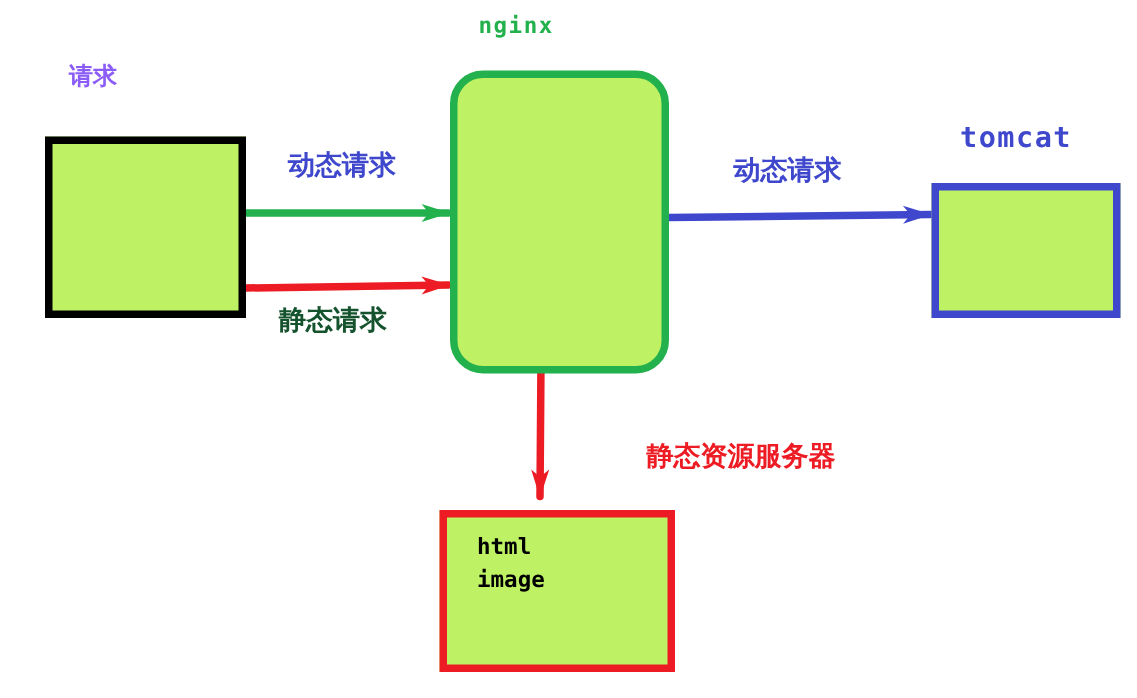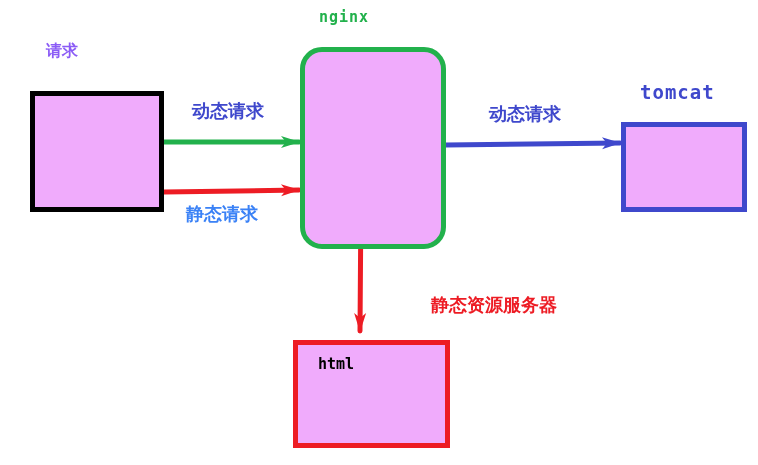--- a/index.html
+++ b/index.html
@@ -18,25 +18,25 @@
     line-height: 1.15;
     text-align: right;
   }
   .mono { font-family: "DejaVu Sans Mono", "Liberation Mono", monospace; }
 
   #request-label { left: 46px;  top: 42px;  font-size: 16px; color: #8b5cf6; }
   #nginx-label   { left: 319px; top: 9px;   font-size: 15px; color: #22B14C; letter-spacing: 1px; }
   #tomcat-label  { left: 640px; top: 82px;  font-size: 19px; color: #3F48CC; letter-spacing: 1px; }
 
   #label-dynamic-left  { left: 192px; top: 101px; font-size: 18px; color: #3F48CC; }
-  #label-static-left   { left: 186px; top: 204px; font-size: 18px; color: #3b82f6; }
+  #label-static-left   { left: 186px; top: 204px; font-size: 18px; color: #14532d; }
   #label-dynamic-right { left: 489px; top: 104px; font-size: 18px; color: #3F48CC; }
   #label-static-server { left: 383px; top: 295px; font-size: 18px; color: #ED1C24; padding-left: 48px; }
 
-  .box { position: absolute; box-sizing: border-box; background: #f0abfc; }
+  .box { position: absolute; box-sizing: border-box; background: #bef264; }
   #request-box { left: 30px;  top: 91px;  width: 134px; height: 121px; border: 5px solid #000000; }
   #nginx-box   { left: 300px; top: 47px;  width: 146px; height: 202px; border: 5px solid #22B14C; border-radius: 22px; }
   #tomcat-box  { left: 621px; top: 122px; width: 126px; height: 90px;  border: 5px solid #3F48CC; }
   #static-box  { left: 293px; top: 340px; width: 157px; height: 108px; border: 5px solid #ED1C24; }
   #static-box .content {
     padding: 8px 0 0 20px;
     font-size: 15px;
     font-weight: bold;
     line-height: 22px;
     color: #000000;
@@ -88,16 +88,17 @@
 
   <div class="label" id="label-static-left">静态请求</div>
 
   <div class="label" id="label-dynamic-right">动态请求</div>
 
   <div class="label" id="label-static-server">静态资源服务器</div>
 
   <div class="box" id="static-box">
     <div class="content mono">
       <div>html</div>
+      <div>image</div>
     </div>
   </div>
 
 </div>
 
 </body></html>

